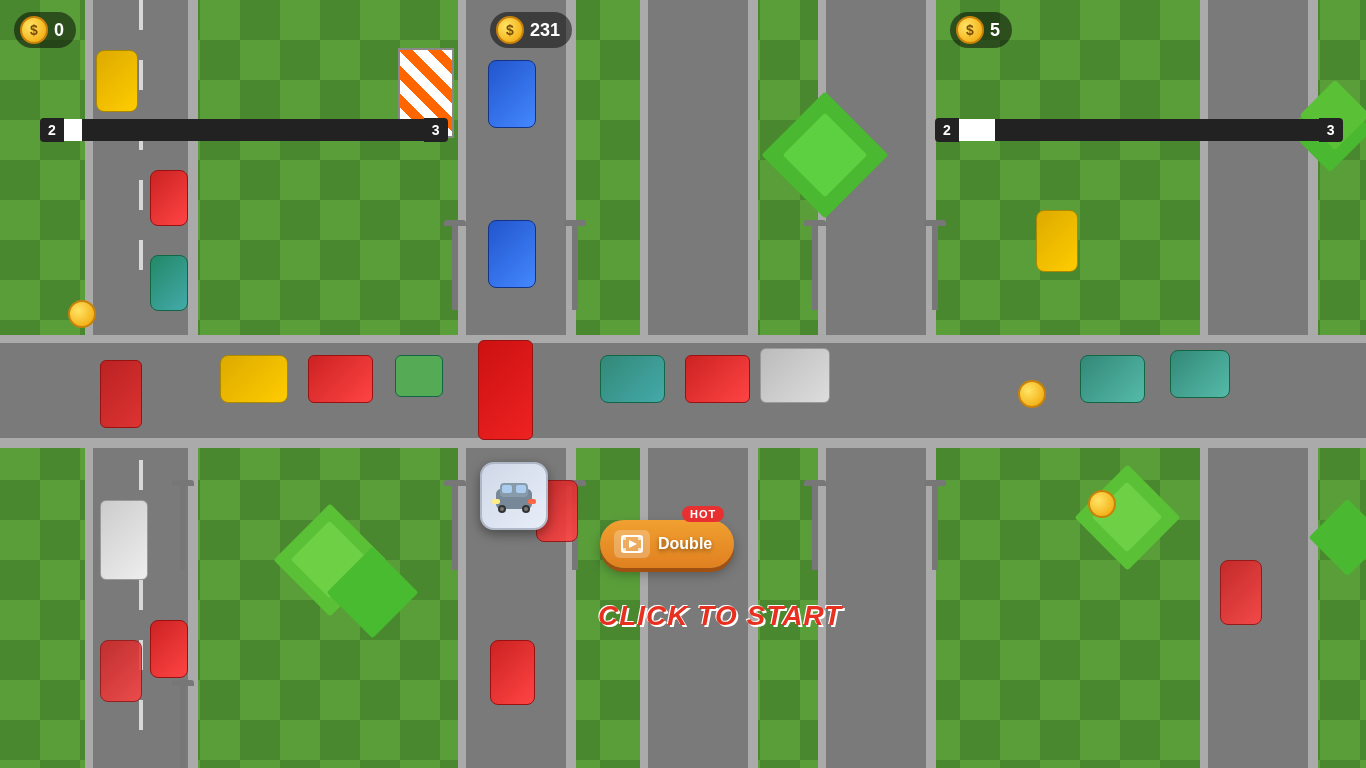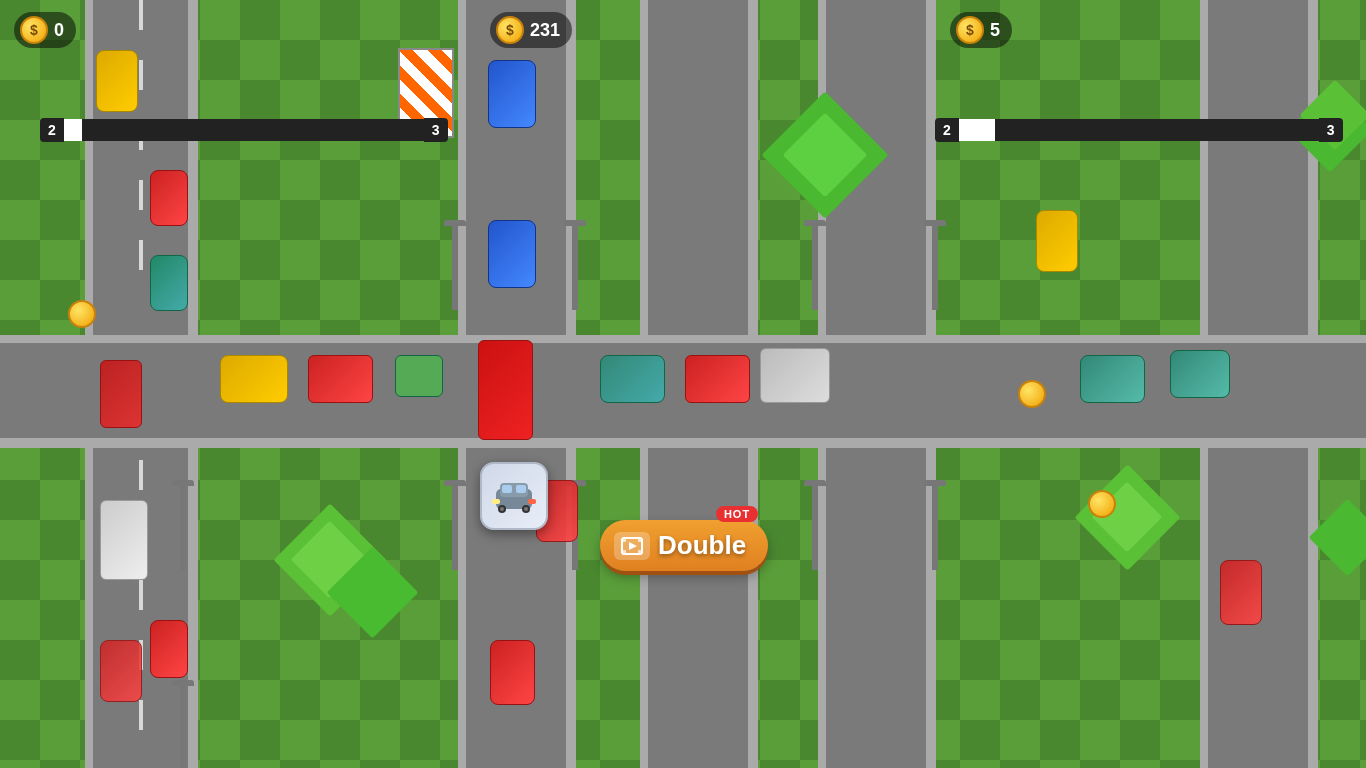--- a/index.html
+++ b/index.html
@@ -176,21 +176,21 @@
       border: none;
       border-radius: 30px;
       padding: 10px 22px 10px 14px;
       cursor: pointer;
       box-shadow: 0 4px 0 #a05010, 0 6px 12px rgba(0,0,0,0.3);
       z-index: 200;
     }
 
     .double-btn-label {
       color: white;
-      font-size: 26px;
+      font-size: 16px;
       font-weight: bold;
       text-shadow: 0 2px 4px rgba(0,0,0,0.4);
     }
 
     .double-btn-icon {
       width: 36px;
       height: 28px;
       background: rgba(255,255,255,0.25);
       border-radius: 6px;
       display: flex;
@@ -437,14 +437,15 @@
         <rect x="1" y="1" width="4" height="4" rx="1" fill="white" opacity="0.7"></rect>
         <rect x="1" y="13" width="4" height="4" rx="1" fill="white" opacity="0.7"></rect>
         <rect x="17" y="1" width="4" height="4" rx="1" fill="white" opacity="0.7"></rect>
         <rect x="17" y="13" width="4" height="4" rx="1" fill="white" opacity="0.7"></rect>
         <polygon points="8,5 8,13 16,9" fill="white"></polygon>
       </svg>
     </div>
     <span class="double-btn-label">Double</span>
   </button>
 
+  <div class="click-to-start" style="left:598px;top:600px;">CLICK TO START</div>
 
 </div>
 
 </body></html>

